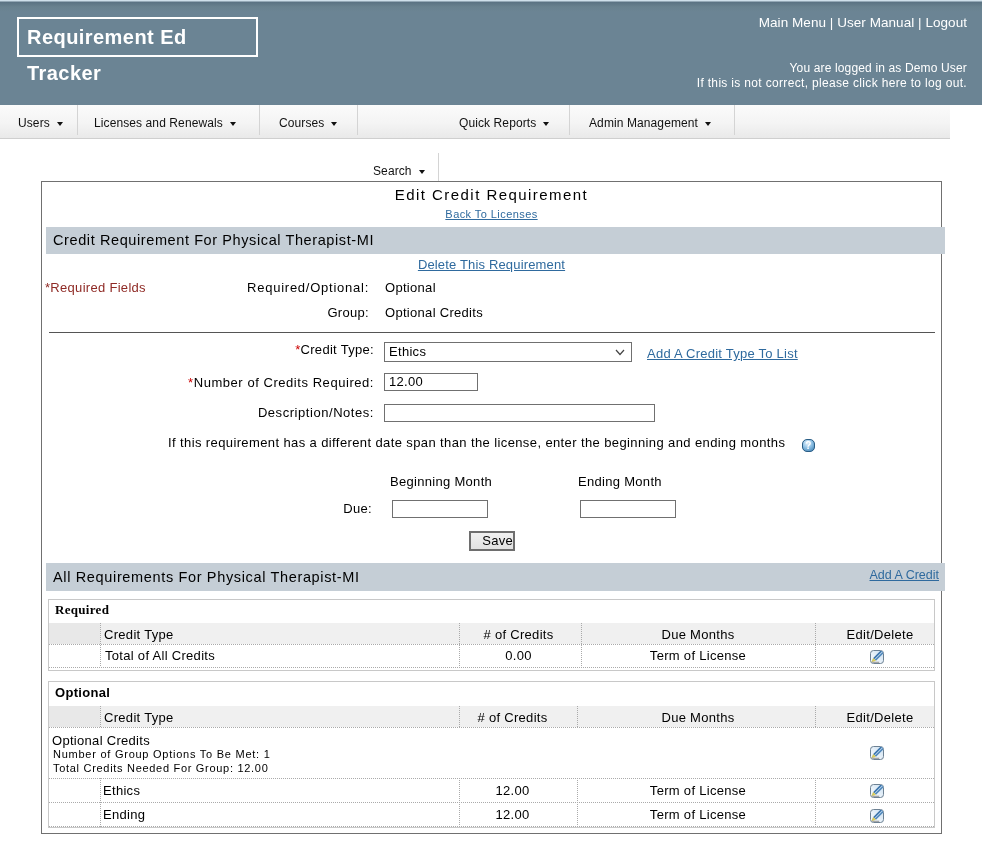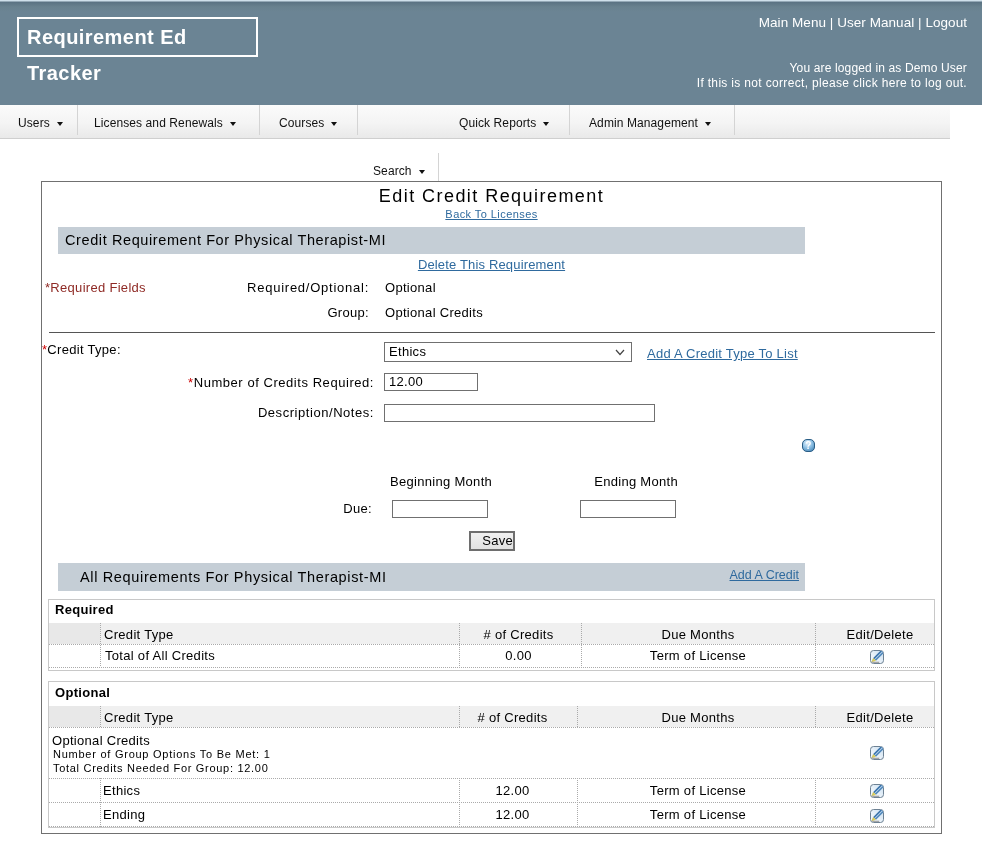--- a/index.html
+++ b/index.html
@@ -19,21 +19,21 @@
 
 
 #nav { position:absolute; left:0; top:105px; width:950px; height:33px;
   background:linear-gradient(to bottom, #fbfbfb 0%, #f4f4f4 55%, #e9e9e9 100%);
   border-bottom:1px solid #cfcfcf; font-size:12px; color:#111; letter-spacing:0.1px; }
 .navitem { position:absolute; top:0; height:30px; padding-top:3px; line-height:30px; border-right:1px solid #d4d4d4; white-space:nowrap; overflow:hidden; }
 .navarr { display:inline-block; width:0; height:0; border-left:3.5px solid transparent; border-right:3.5px solid transparent; border-top:4.5px solid #111; margin-left:7px; vertical-align:1px; }
 
 
 #main { position:absolute; left:41px; top:181px; width:899px; height:651px; border:1px solid #707070; background:#ffffff; font-size:13px; color:#000; letter-spacing:0.3px; }
-.bar { position:absolute; left:16px; width:747px; background:#c5ced6; }
+.bar { position:absolute; left:4px; width:899px; background:#c5ced6; }
 .ctr { position:absolute; left:0; width:899px; text-align:center; }
 .inp { position:absolute; border:1px solid #707070; background:#fff; }
 .vdot { position:absolute; border-left:1px dotted #aaa; width:0; }
 .hdot { position:absolute; border-top:1px dotted #aaa; height:0; }
 </style>
 </head>
 <body>
 
 <svg width="0" height="0" style="position:absolute;">
   <defs>
@@ -68,75 +68,76 @@
 <div id="nav">
   <div class="navitem" style="left:0;    width:78px;  padding-left:18px; box-sizing:border-box;">Users<span class="navarr"></span></div>
   <div class="navitem" style="left:79px;  width:181px; padding-left:15px; box-sizing:border-box;">Licenses and Renewals<span class="navarr"></span></div>
   <div class="navitem" style="left:260px; width:98px;  padding-left:19px; box-sizing:border-box;">Courses<span class="navarr"></span></div>
   <div class="navitem" style="left:358px; width:81px;  padding-left:15px; box-sizing:border-box;margin-top:48px;">Search<span class="navarr"></span></div>
   <div class="navitem" style="left:570px; width:165px; padding-left:19px; box-sizing:border-box;">Admin Management<span class="navarr"></span></div>
   <div class="navitem" style="left:439px; width:131px; padding-left:20px; box-sizing:border-box;">Quick Reports<span class="navarr"></span></div>
 </div>
 
 <div id="main">
-  <div class="ctr" style="top:4px; font-size:18px; letter-spacing:1.45px;">Edit Credit Requirement</div>
+  <div class="ctr" style="top:4px; font-size:15px; letter-spacing:1.45px;">Edit Credit Requirement</div>
   <div class="ctr" style="top:23.5px;"><a class="link" href="#" style="font-size:11px; letter-spacing:0.43px;">Back To Licenses</a></div>
 
   <div class="bar" style="top:44.5px; height:27px; line-height:27px;"><span style="margin-left:7px; font-size:14.5px; letter-spacing:0.6px;">Credit Requirement For Physical Therapist-MI</span></div>
 
   <div class="ctr" style="top:74.5px;"><a class="link" href="#" style="letter-spacing:0.16px;">Delete This Requirement</a></div>
 
   <div class="abs" style="left:3px; top:98px; color:#8f2a25;">*Required Fields</div>
   <div class="abs" style="left:0; top:98px; width:327px; text-align:right; letter-spacing:0.75px;">Required/Optional:</div>
   <div class="abs" style="left:343px; top:98px;">Optional</div>
   <div class="abs" style="left:0; top:123px; width:327px; text-align:right;">Group:</div>
   <div class="abs" style="left:343px; top:123px;">Optional Credits</div>
 
   <div class="abs" style="left:7px; top:150px; width:886px; border-top:1px solid #555;"></div>
 
-  <div class="abs" style="left:0; top:160px; width:332px; text-align:left;"><span style="color:#c00;">*</span>Credit Type:</div>
+  <div class="abs" style="left:0; top:160px; width:332px; text-align:right;"><span style="color:#c00;">*</span>Credit Type:</div>
   <div class="inp" style="left:342px; top:160px; width:242px; height:18px; line-height:18px; padding-left:4px;">Ethics
     <svg style="position:absolute; right:6px; top:6px;" width="10" height="7" viewBox="0 0 10 7">
         <path d="M1 1 L5 5.5 L9 1" fill="none" stroke="#444" stroke-width="1.2"></path>
       </svg>
   </div>
   <div class="abs" style="left:605px; top:164px;"><a class="link" href="#" style="letter-spacing:0.24px;">Add A Credit Type To List</a></div>
 
   <div class="abs" style="left:0; top:193px; width:332px; text-align:right; letter-spacing:0.55px;"><span style="color:#c00;">*</span>Number of Credits Required:</div>
   <div class="inp" style="left:342px; top:191px; width:88px; height:16px; line-height:16px; padding-left:4px;">12.00</div>
 
   <div class="abs" style="left:0; top:223px; width:332px; text-align:right; letter-spacing:0.55px;">Description/Notes:</div>
   <div class="inp" style="left:342px; top:222px; width:269px; height:16px;"></div>
 
+  <div class="abs" style="left:126px; top:253px; white-space:nowrap; letter-spacing:0.39px;" id="sentence">If this requirement has a different date span than the license, enter the beginning and ending months</div>
   <svg class="abs" style="left:760px; top:257px;" width="13" height="13" viewBox="0 0 13 13">
       <defs>
         <radialGradient id="hg" cx="40%" cy="30%" r="80%">
           <stop offset="0%" stop-color="#e3f2fc"></stop>
           <stop offset="50%" stop-color="#8fc1e5"></stop>
           <stop offset="100%" stop-color="#4585b5"></stop>
         </radialGradient>
       </defs>
       <rect x="0.5" y="0.5" width="12" height="12" rx="4.5" fill="url(#hg)" stroke="#2a5d85"></rect>
       <text x="6.5" y="10" font-size="10" font-weight="bold" fill="#ffffff" text-anchor="middle" font-family="Liberation Sans">?</text>
     </svg>
 
   <div class="abs" style="left:348px; top:292px; width:100px; text-align:center; white-space:nowrap;">Beginning Month</div>
-  <div class="abs" style="left:536px; top:292px; width:100px; text-align:right; white-space:nowrap;">Ending Month</div>
+  <div class="abs" style="left:536px; top:292px; width:100px; text-align:left; white-space:nowrap;">Ending Month</div>
 
   <div class="abs" style="left:0; top:319px; width:330px; text-align:right;">Due:</div>
   <div class="inp" style="left:350px; top:318px; width:94px; height:16px;"></div>
   <div class="inp" style="left:538px; top:318px; width:94px; height:16px;"></div>
 
   <div class="abs" style="left:427px; top:349px; width:42px; height:16px; border:2px solid #6e6e6e; background:linear-gradient(#f0f0f0,#e2e2e2); text-align:right; line-height:16px;">Save</div>
 
-  <div class="bar" style="top:381px; height:28px; line-height:28px;"><span style="margin-left:22px; font-size:14.5px; letter-spacing:0.65px;">All Requirements For Physical Therapist-MI</span>
+  <div class="bar" style="top:381px; height:28px; line-height:28px;"><span style="margin-left:7px; font-size:14.5px; letter-spacing:0.65px;">All Requirements For Physical Therapist-MI</span>
     <a class="link" href="#" style="position:absolute; right:6px; top:-2px; font-size:12.5px; letter-spacing:0; line-height:28px;">Add A Credit</a></div>
 
   <div class="abs" style="left:6px; top:417px; width:885px; height:70px; border:1px solid #c8c8c8;">
-    <div class="abs" style="left:6px; top:2px; font-weight:bold;">Required</div>
+    <div class="abs" style="left:6px; top:2px; font-weight:bold;font-family:Liberation Serif, serif;">Required</div>
     <div class="abs" style="left:0; top:23px; width:885px; height:21px; background:#f0f0f0;"></div>
     <div class="abs" style="left:0; top:23px; width:51px; height:21px; background:#e8e8e8;"></div>
     <div class="abs" style="left:55px; top:27px;">Credit Type</div>
     <div class="abs" style="left:410px; top:27px; width:119px; text-align:center;"># of Credits</div>
     <div class="abs" style="left:589px; top:27px; width:120px; text-align:center;">Due Months</div>
     <div class="abs" style="left:771px; top:27px; width:120px; text-align:center;">Edit/Delete</div>
     <div class="hdot" style="left:0; top:44px; width:885px;"></div>
     <div class="vdot" style="left:51px; top:23px; height:43px;"></div>
     <div class="vdot" style="left:410px; top:23px; height:43px;"></div>
     <div class="vdot" style="left:532px; top:23px; height:43px;"></div>

